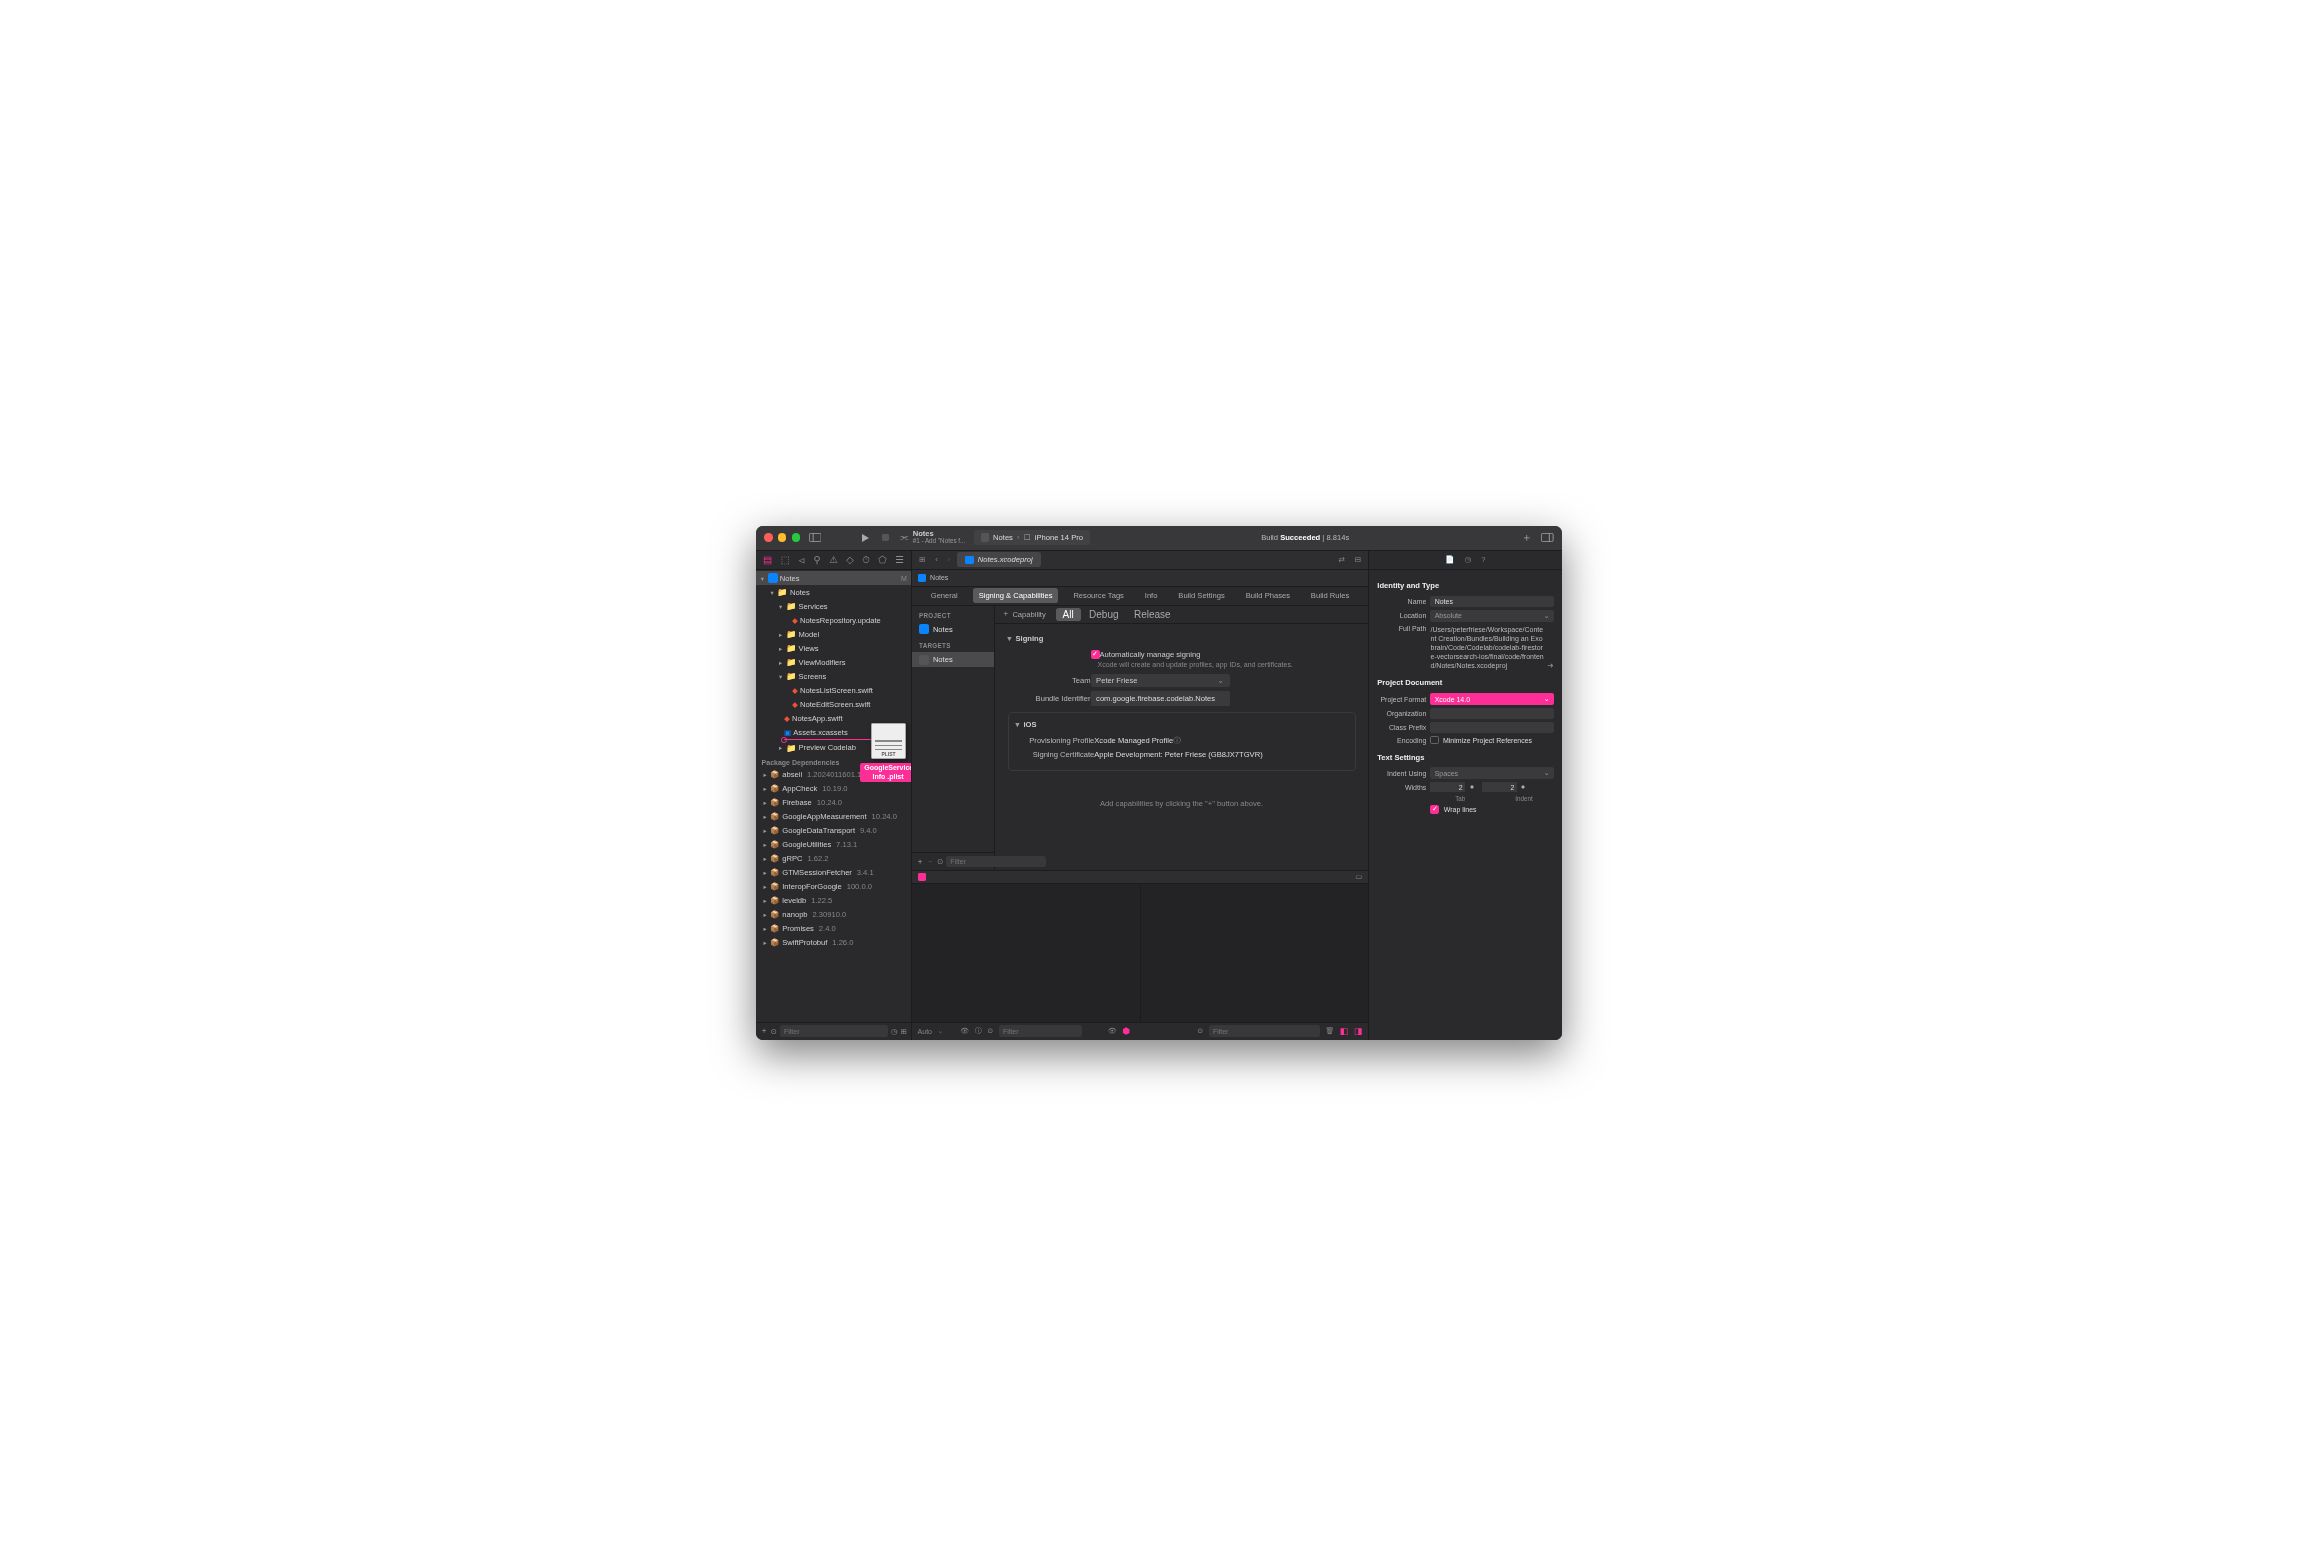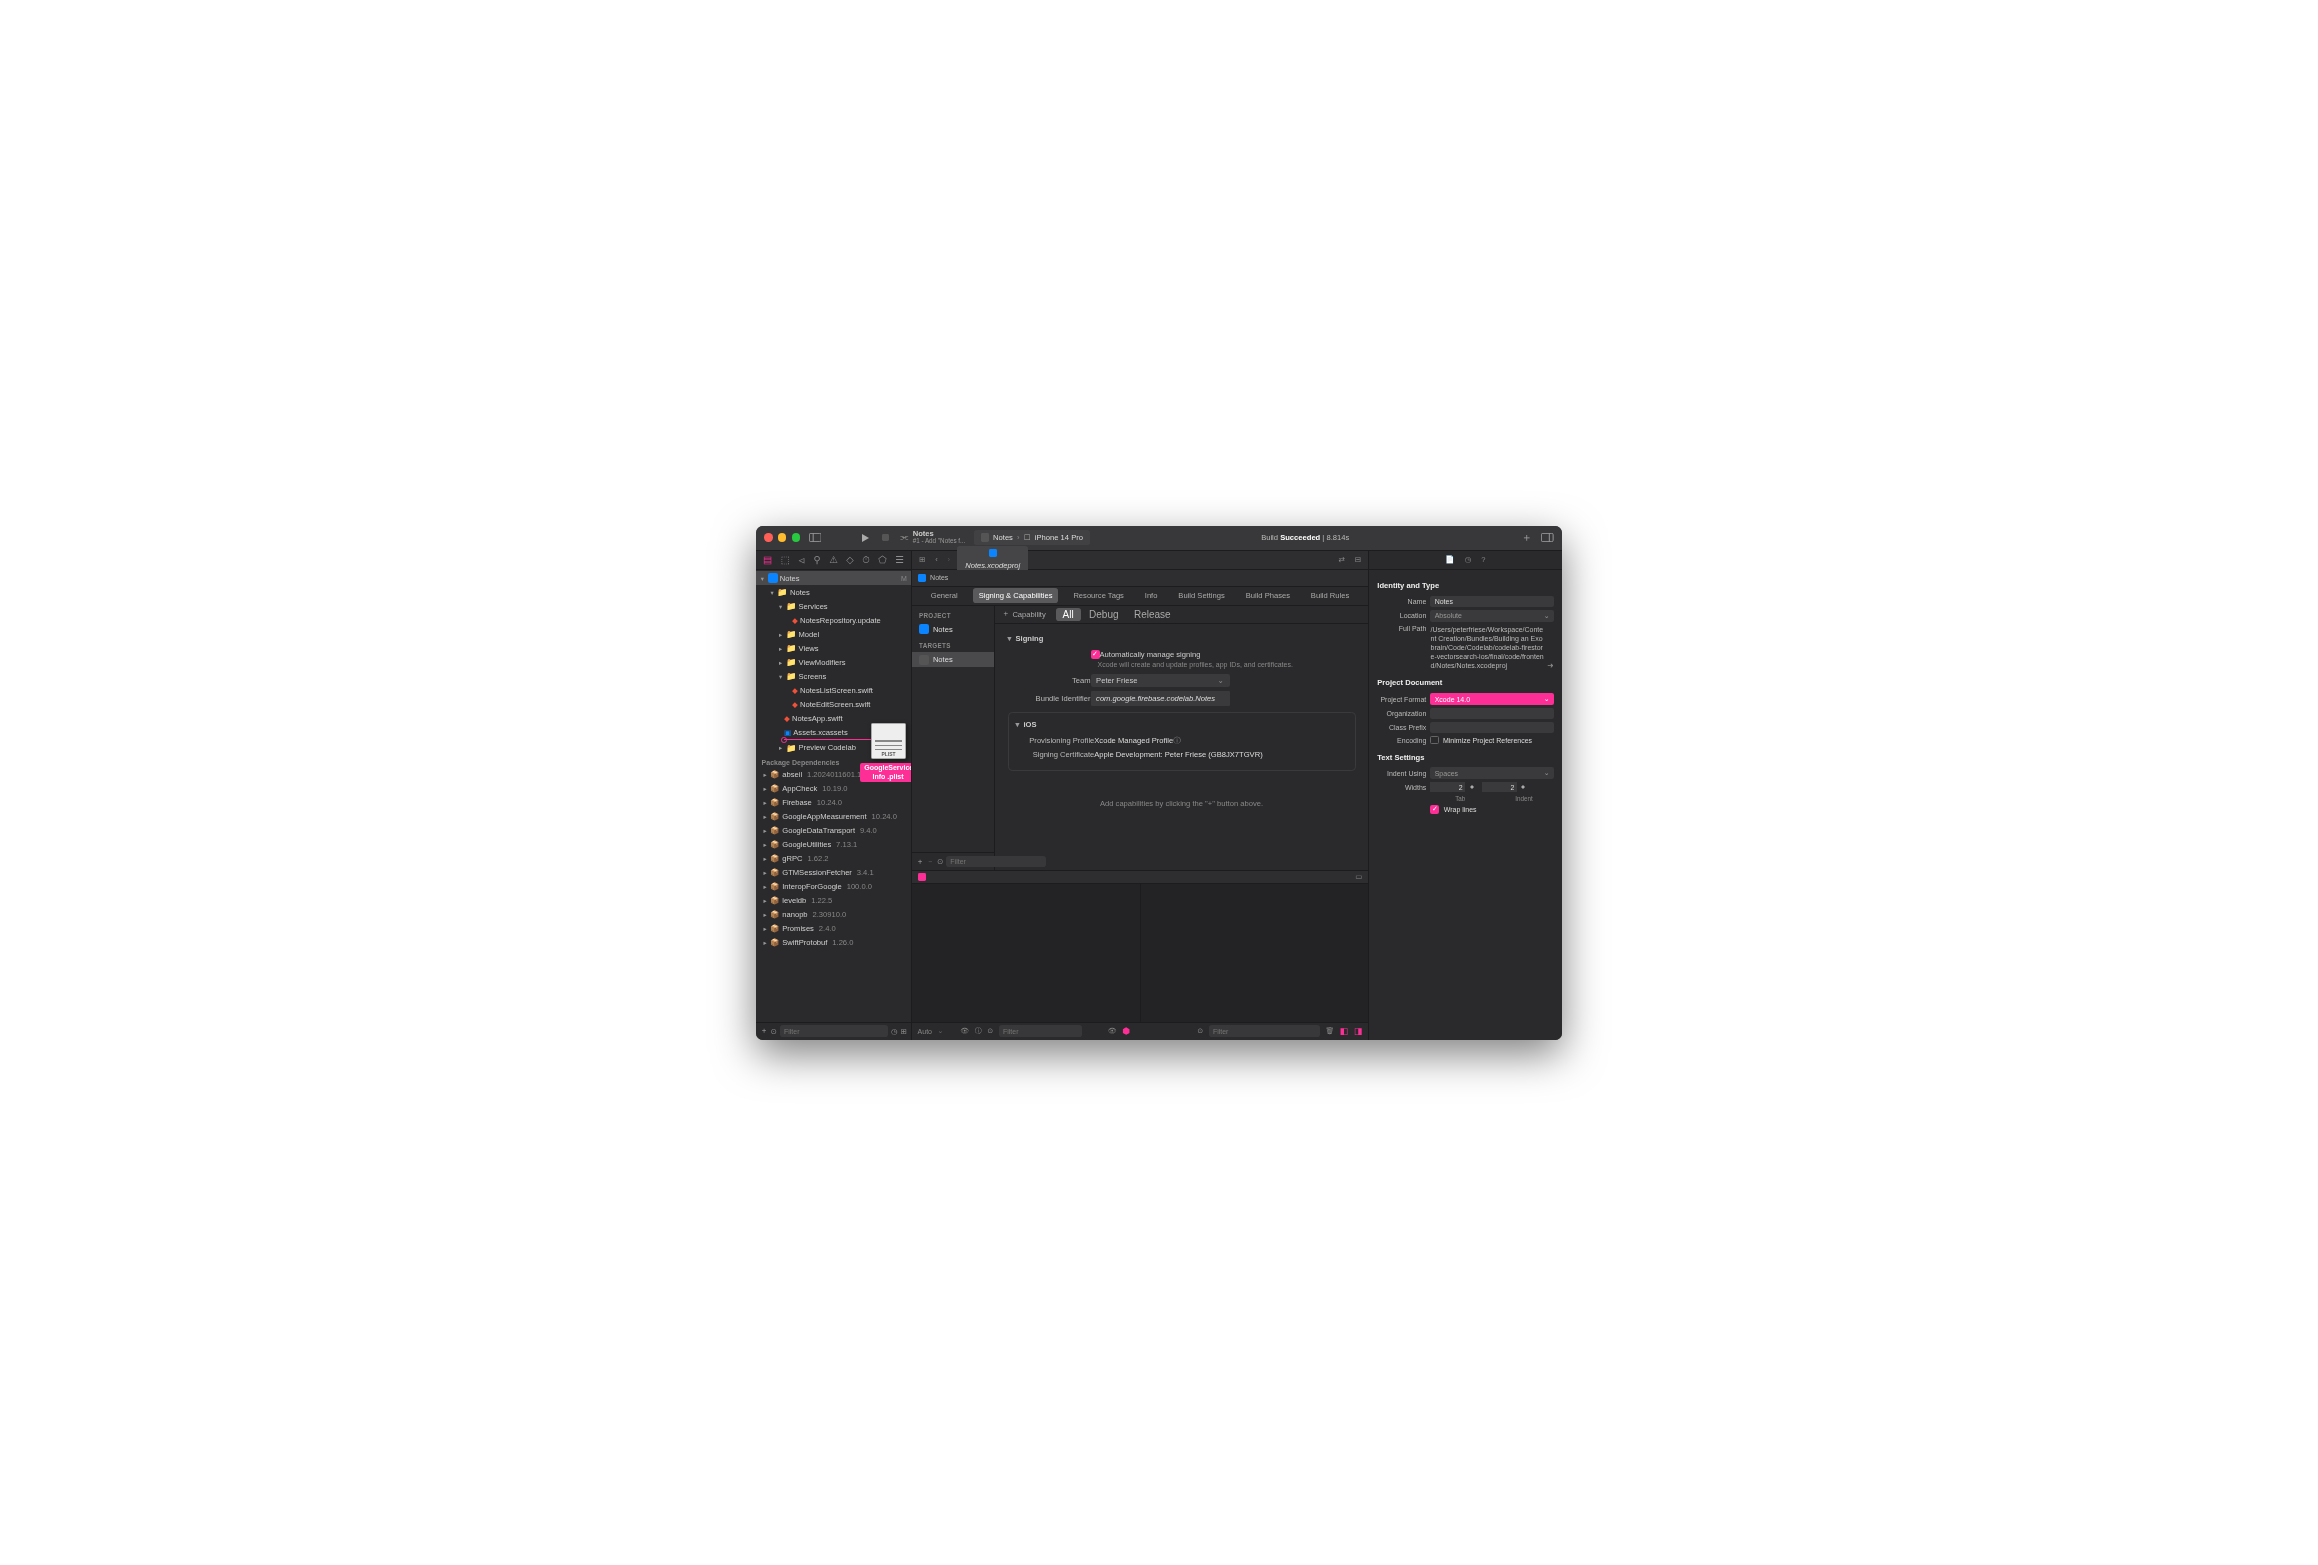--- a/index.html
+++ b/index.html
@@ -62,21 +62,20 @@
 }
 .tabbar .navbtn { color:#888; padding:0 2.8px; }
 .tab-active {
   background:#454547;
   padding:2.8px 8.3px;
   border-radius:2.8px;
   display:flex;
   align-items:center;
   gap:4.2px;
   color:#ddd;
-  flex-direction:column;
 }
 .proj-icon-sm { width:8.3px; height:8.3px; background:#fe2e97; border-radius:1.4px; display:inline-block; }
 
 
 .main { flex:1; display:flex; min-height:0; }
 .navigator {
   width: 156px;
   background:#2a2a2c;
   display:flex;
   flex-direction:column;
@@ -182,21 +181,21 @@
 .scope-tabs { display:flex; gap:1.4px; margin-left:4.2px; }
 .scope-tabs span { padding:1.4px 7px; border-radius:2.8px; color:#aaa; cursor:pointer; font-size:10px; }
 .scope-tabs span.active { background:#5a5a5d; color:#fff; }
 
 .signing-content { padding:9.7px 12.5px; color:#ccc; }
 .group-header { display:flex; align-items:center; gap:4.2px; font-weight:600; margin-bottom:7px; }
 .field-row { display:flex; align-items:center; margin:4.2px 0; font-size:7.6px; }
 .field-label { width:83px; text-align:right; color:#bbb; }
 .field-value { color:#ddd; }
 .select-flat { background:#3a3a3c; padding:2.1px 5.6px; border-radius:2.1px; min-width:139px; display:flex; justify-content:space-between; align-items:center; }
-.input-flat { background:#3a3a3c; border:none; padding:2.8px 5.6px; border-radius:1px; color:#ddd; min-width:139px; font-size:7.6px;font-style:italic; }
+.input-flat { background:#3a3a3c; border:none; padding:2.8px 5.6px; border-radius:1px; color:#ddd; min-width:139px; font-size:7.6px; }
 .checkbox-pink { width:9px; height:9px; background:#fe2e97; border-radius:2.1px; display:inline-flex; align-items:center; justify-content:center; color:#fff; font-size:7px; }
 .help-text { color:#888; font-size:7px; margin-left:90px; margin-top:-1.4px; margin-bottom:5.6px; max-width:243px; }
 .ios-box { border:0.7px solid #3a3a3c; border-radius:4.2px; padding:7px 2.8px; margin-top:5.6px; }
 .empty-hint { text-align:center; color:#888; margin-top:28px; font-size:7.6px; }
 
 
 .debug-strip { height:12.5px; background:#2e2e30; border-top:0.7px solid #1c1c1e; display:flex; align-items:center; padding:0 5.6px; }
 .pink-box { width:8.3px; height:8.3px; background:#fe2e97; border-radius:1.4px; }
 
 .debug-area { height:139px; display:flex; border-top:0.7px solid #1c1c1e; }

